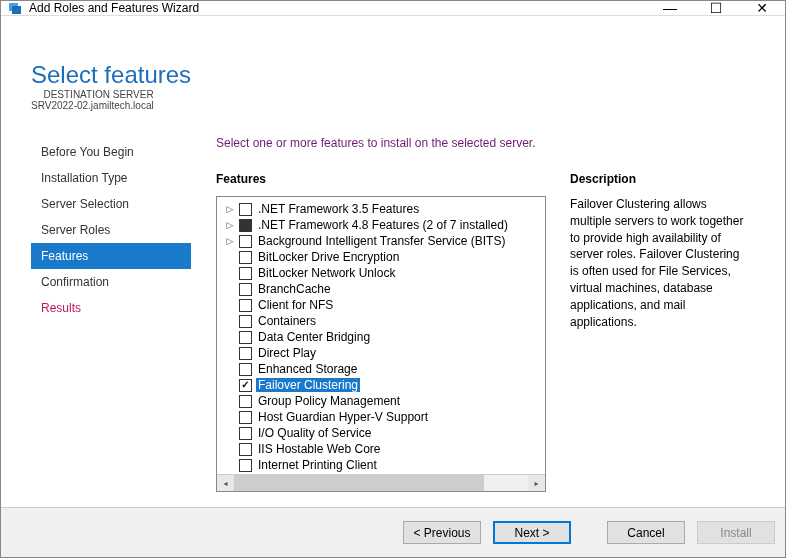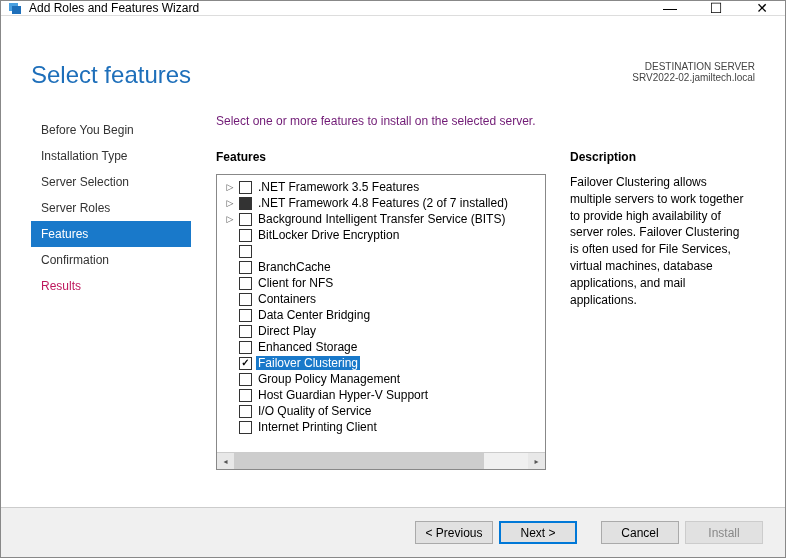--- a/index.html
+++ b/index.html
@@ -3,21 +3,21 @@
 <meta charset="utf-8">
 <style>
 * { box-sizing: border-box; margin: 0; padding: 0; font-family: "Segoe UI", Tahoma, sans-serif; }
 body { background: #fff; width: 786px; height: 558px; overflow: hidden; position: relative; border: 1px solid #888; }
 .titlebar { height: 15px; display: flex; align-items: center; padding-left: 6px; background: #fff; border-bottom: 1px solid #ddd; }
 .titlebar .app-icon { width: 16px; height: 16px; margin-right: 6px; display: flex; align-items: center; justify-content: center; }
 .titlebar .title { font-size: 12px; color: #000; }
 .win-controls { margin-left: auto; display: flex; }
 .win-controls .ctrl { width: 46px; height: 30px; display: flex; align-items: center; justify-content: center; font-size: 14px; color: #000; }
 .content { position: absolute; top: 30px; left: 0; right: 0; bottom: 0; }
-.header { padding: 30px 30px 10px 30px; display: flex; justify-content: space-between; align-items: flex-start; }
+.header { padding: 30px 30px 10px 30px; display: flex; justify-content: space-between; align-items: flex-start; flex-direction: column; }
 .header h1 { font-size: 24px; font-weight: 300; color: #1e6fba; }
 .dest { text-align: right; font-size: 10px; color: #444; }
 .body { display: flex; padding: 0 0 0 30px; }
 .steps { width: 160px; padding-top: 18px; }
 .step { font-size: 12px; color: #333; padding: 6px 10px 6px 10px; cursor: default; }
 .step.active { background: #1979ca; color: #fff; }
 .step.disabled { color: #be185d; }
 .main { flex: 1; padding: 15px 25px 0 25px; }
 .instruction { font-size: 12px; color: #701a75; margin-bottom: 22px; }
 .columns { display: flex; gap: 24px; }
@@ -31,21 +31,21 @@
 .chk { width: 13px; height: 13px; border: 1px solid #333; margin: 0 4px; flex-shrink: 0; display: flex; align-items: center; justify-content: center; font-size: 10px; background: #fff; }
 .chk.black { background: #333; }
 .chk.checked::after { content: "✓"; color: #000; font-weight: bold; line-height: 1; }
 .tree-label { padding: 0 2px; }
 .tree-label.selected { background: #1979ca; color: #fff; }
 .hscroll { height: 17px; background: #f0f0f0; border-top: 1px solid #ccc; display: flex; }
 .hscroll .arrow { width: 17px; background: #e8e8e8; display: flex; align-items: center; justify-content: center; font-size: 8px; color: #555; }
 .hscroll .track { flex: 1; background: #f0f0f0; position: relative; }
 .hscroll .thumb { position: absolute; left: 0; top: 0; bottom: 0; width: 85%; background: #cdcdcd; }
 .desc-text { font-size: 12px; color: #000; line-height: 1.4; }
-.footer { position: absolute; bottom: 0; left: 0; right: 0; height: 50px; border-top: 1px solid #ccc; display: flex; align-items: center; justify-content: flex-end; padding-right: 22px; gap: 6px; background: #f0f0f0; }
+.footer { position: absolute; bottom: 0; left: 0; right: 0; height: 50px; border-top: 1px solid #ccc; display: flex; align-items: center; justify-content: flex-end; padding-right: 10px; gap: 12px; background: #f0f0f0; }
 .btn { min-width: 78px; height: 23px; border: 1px solid #aaa; background: #e1e1e1; font-size: 12px; color: #000; display: flex; align-items: center; justify-content: center; }
 .btn.disabled { color: #888; border-color: #ccc; }
 .btn.primary { border: 2px solid #0078d7; background: #e1e1e1; }
 .btn-gap { width: 12px; }
 </style>
 </head>
 <body>
 
 <div class="titlebar">
   <span class="app-icon">
@@ -105,20 +105,21 @@
                   <span class="tree-label">Background Intelligent Transfer Service (BITS)</span>
                 </div>
                 <div class="tree-row">
                   <span class="expander"></span>
                   <span class="chk"></span>
                   <span class="tree-label">BitLocker Drive Encryption</span>
                 </div>
                 <div class="tree-row">
                   <span class="expander"></span>
                   <span class="chk"></span>
+                  <span class="tree-label">BitLocker Network Unlock</span>
                 </div>
                 <div class="tree-row">
                   <span class="expander"></span>
                   <span class="chk"></span>
                   <span class="tree-label">BranchCache</span>
                 </div>
                 <div class="tree-row">
                   <span class="expander"></span>
                   <span class="chk"></span>
                   <span class="tree-label">Client for NFS</span>
@@ -155,20 +156,25 @@
                 </div>
                 <div class="tree-row">
                   <span class="expander"></span>
                   <span class="chk"></span>
                   <span class="tree-label">Host Guardian Hyper-V Support</span>
                 </div>
                 <div class="tree-row">
                   <span class="expander"></span>
                   <span class="chk"></span>
                   <span class="tree-label">I/O Quality of Service</span>
+                </div>
+                <div class="tree-row">
+                  <span class="expander"></span>
+                  <span class="chk"></span>
+                  <span class="tree-label">IIS Hostable Web Core</span>
                 </div>
                 <div class="tree-row">
                   <span class="expander"></span>
                   <span class="chk"></span>
                   <span class="tree-label">Internet Printing Client</span>
                 </div>
                 <div class="tree-row">
                   <span class="expander"></span>
                 </div>
               </div>

